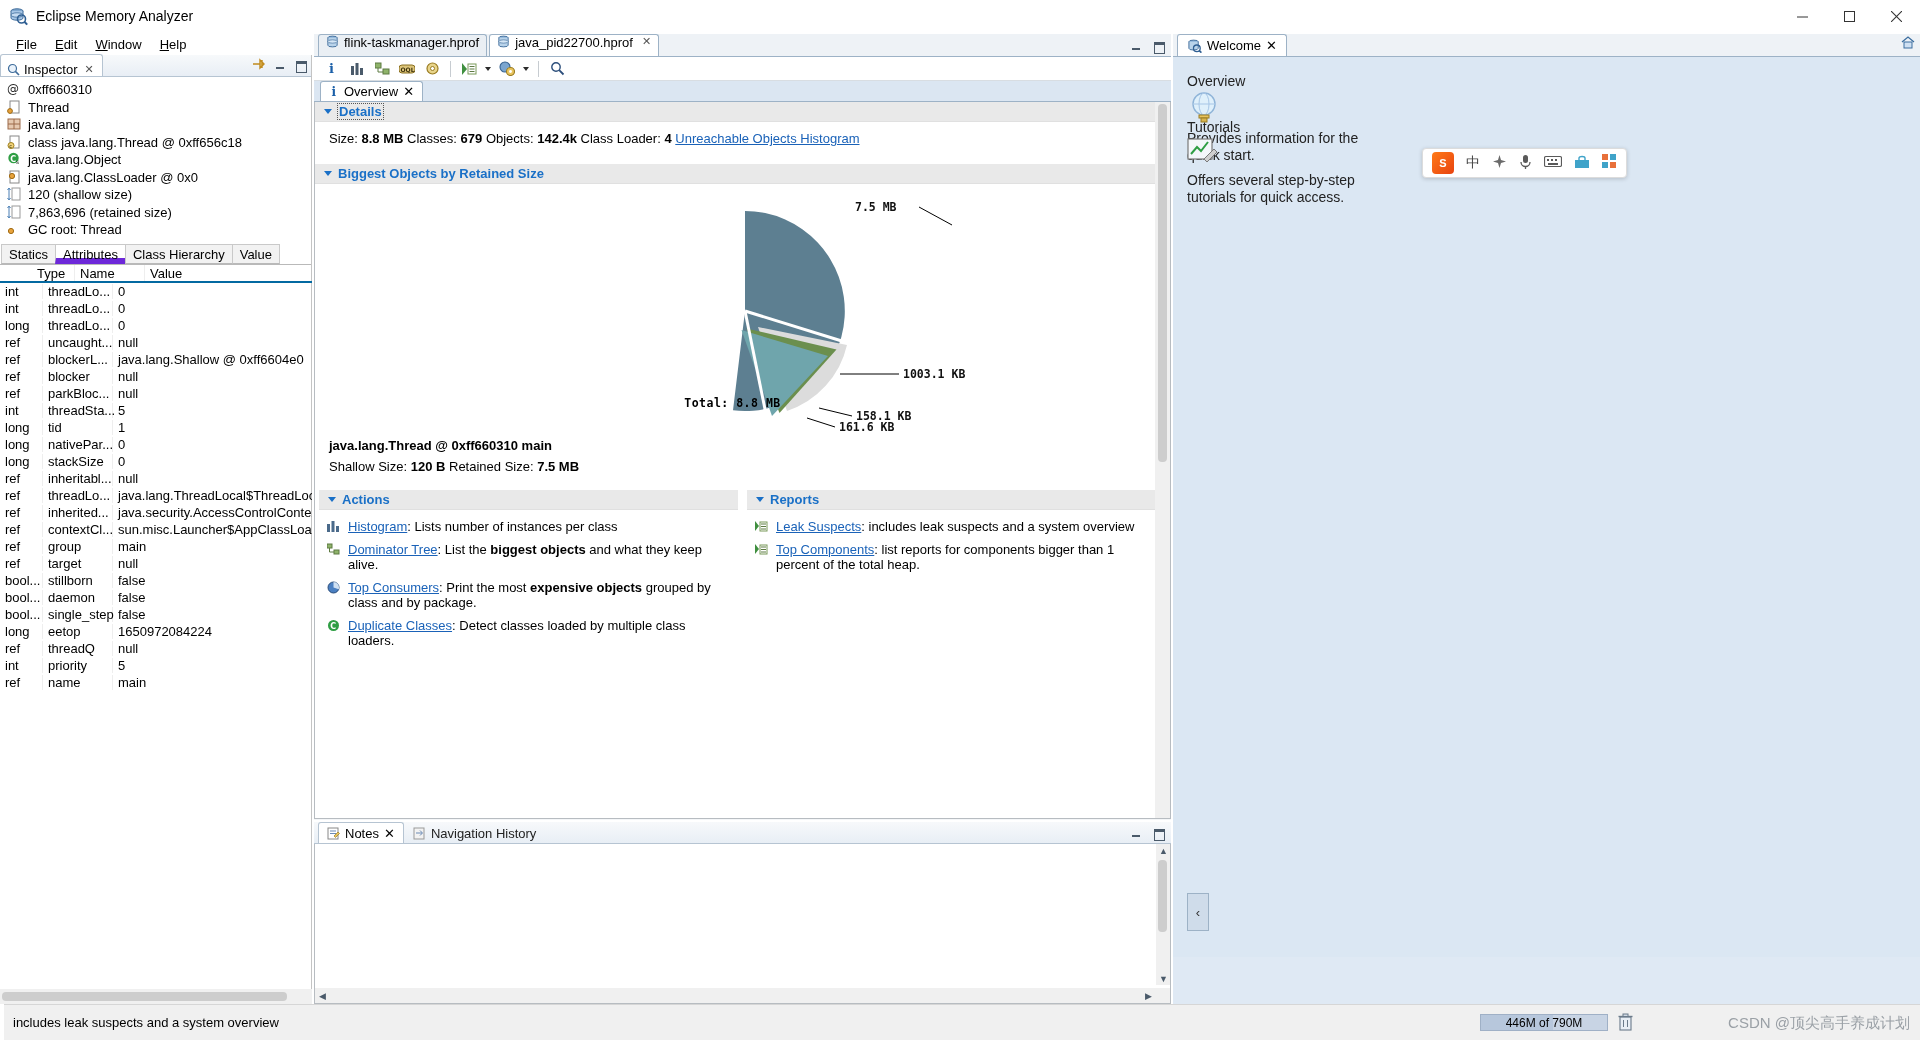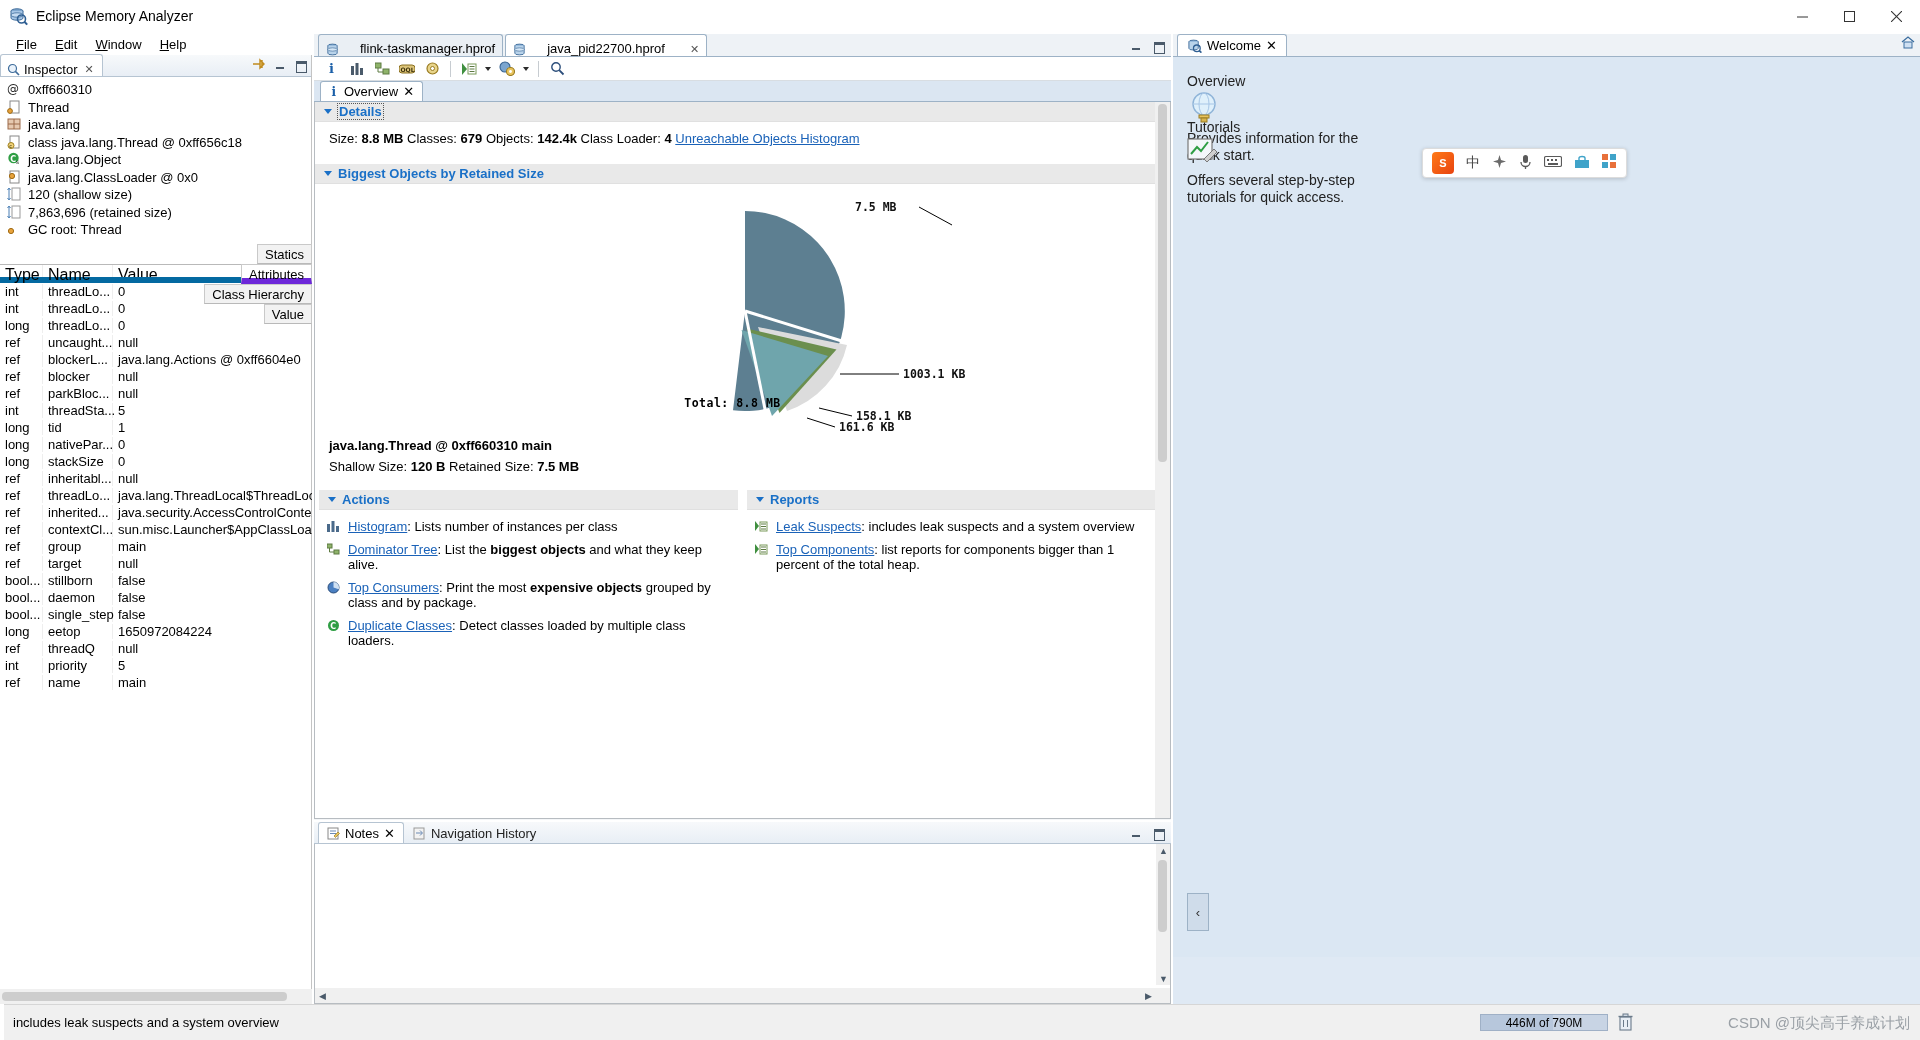--- a/index.html
+++ b/index.html
@@ -48,44 +48,44 @@
   .view-tools { position:absolute; right:4px; bottom:2px; display:flex; gap:7px; align-items:center; }
   .minsq, .maxsq { width:13px; height:13px; position:relative; }
   .minsq::after { content:""; position:absolute; left:2px; bottom:3px; width:8px; height:2px; background:#4a5a6a; }
   .maxsq::after { content:""; position:absolute; left:2px; top:2px; width:9px; height:8px; border:1px solid #4a5a6a; border-top-width:3px; }
 
   .insp-list { padding:4px 0 0 4px; }
   .insp-row { display:flex; align-items:center; gap:6px; height:17.5px; font-size:13px; padding-left:3px; }
   .insp-row .ic { width:15px; height:15px; flex:0 0 15px; position:relative; }
 
   
-  .attr-tabs { display:flex; align-items:flex-end; height:21px; margin-top:5px; border-bottom:1px solid #b9b9b9; padding-left:1px;flex-direction:column; }
+  .attr-tabs { display:flex; align-items:flex-end; height:21px; margin-top:5px; border-bottom:1px solid #b9b9b9; padding-left:1px; }
   .attr-tab {
     font-size:13px; padding:2px 7px 2px 7px; height:20px;
     border:1px solid #c9c9c9; border-bottom:1px solid #b9b9b9;
     background:#f2f2f2; margin-right:-1px; color:#000;
   }
   .attr-tab.sel { background:#ffffff; border-bottom:6px solid #6d28d9; font-weight:400; }
 
   .grid { width:312px; }
-  .grid .hdr { display:flex; height:18px; font-size:16px; border-bottom:6px solid #0369a1; }
+  .grid .hdr { display:flex; height:18px; font-size:13px; border-bottom:2px solid #0369a1;padding-left:32px; }
   .grid .hdr div { padding:1px 5px; }
   .grid .r { display:flex; height:17px; font-size:13px; align-items:center; }
   .c1 { width:43px; flex:0 0 43px; padding-left:5px; border-right:1px solid #eee; }
   .c2 { width:70px; flex:0 0 70px; padding-left:5px; border-right:1px solid #eee; }
   .c3 { flex:1 1 auto; padding-left:5px; overflow:hidden; white-space:nowrap; }
 
   .insp-hscroll { position:absolute; left:0; bottom:0; width:312px; height:15px; background:#f0f0f0; }
   .insp-hscroll .thumb { position:absolute; left:2px; top:3px; height:9px; width:285px; background:#cdcdcd; border-radius:4px; }
 
   
   .editor-area { position:absolute; left:314px; top:34px; width:857px; height:786px; background:#f4f6f8; }
   .ed-tabrow { height:23px; display:flex; align-items:flex-end; background:#eef2f6; border-bottom:1px solid #9db2c6; position:relative; padding-left:4px; }
   .ed-tab {
-    display:flex; align-items:flex-end; gap:21px; height:22px; padding:0 7px;
+    display:flex; align-items:flex-start; gap:5px; height:22px; padding:0 7px;
     border:1px solid #9db2c6; border-bottom:none; border-radius:3px 3px 0 0;
     background:#eaeff4; font-size:13px; margin-right:2px;
   }
   .ed-tab.active { background:#ffffff; }
   .ed-tab .x { margin-left:4px; color:#555; font-size:11px; }
   .ed-tools { position:absolute; right:6px; bottom:3px; display:flex; gap:9px; }
 
   .ed-toolbar { height:24px; background:#ffffff; display:flex; align-items:center; gap:7px; padding:0 9px; border-bottom:1px solid #d8dde2; }
   .tb-sep { width:1px; height:16px; background:#c7ccd1; margin:0 2px; }
   .tb-btn { width:18px; height:18px; position:relative; display:flex; align-items:center; justify-content:center; }
@@ -322,21 +322,21 @@
             <div class="c3">0</div>
           </div>
           <div class="r">
             <div class="c1">ref</div>
             <div class="c2">uncaught...</div>
             <div class="c3">null</div>
           </div>
           <div class="r">
             <div class="c1">ref</div>
             <div class="c2">blockerL...</div>
-            <div class="c3">java.lang.Actions @ 0xff6604e0</div>
+            <div class="c3">java.lang.Shallow @ 0xff6604e0</div>
           </div>
           <div class="r">
             <div class="c1">ref</div>
             <div class="c2">blocker</div>
             <div class="c3">null</div>
           </div>
           <div class="r">
             <div class="c1">ref</div>
             <div class="c2">parkBloc...</div>
             <div class="c3">null</div>

